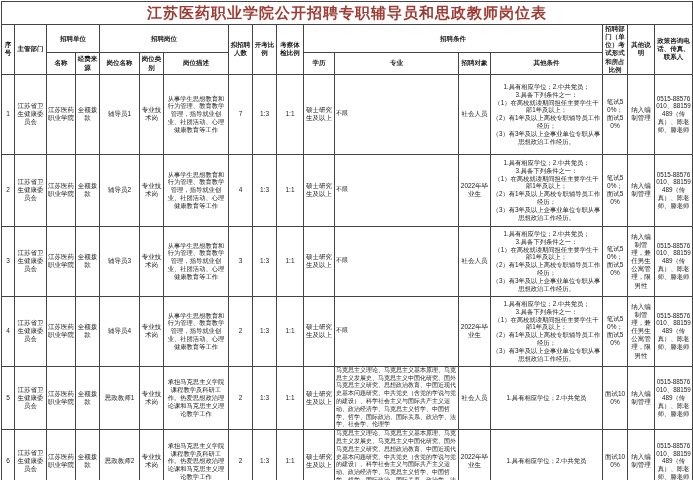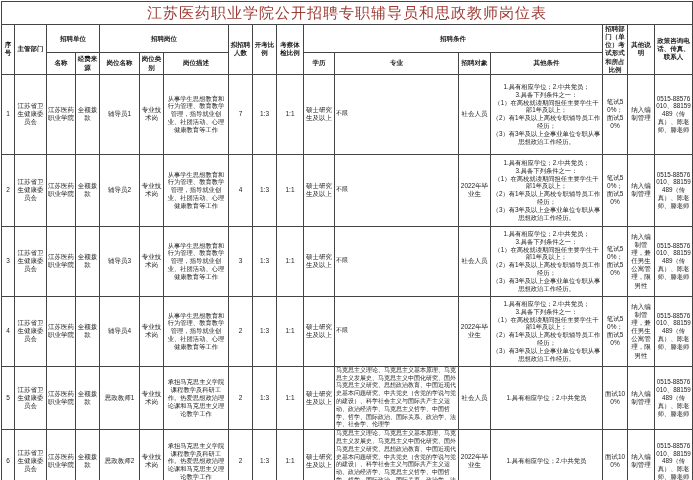--- a/index.html
+++ b/index.html
@@ -2,21 +2,21 @@
 <html><head>
 <meta charset="utf-8">
 <style>
   html,body{margin:0;padding:0;background:#fff;}
   body{width:693px;height:480px;overflow:hidden;font-family:"Liberation Sans","DejaVu Sans",sans-serif;}
   .wrap{width:691px;margin:0 auto;padding-top:1px;}
   table{border-collapse:collapse;table-layout:fixed;width:691px;background:#fff;}
   td,th{border:1px solid #444;padding:0 1px;text-align:center;vertical-align:middle;
         font-size:6.5px;line-height:1.25;color:#1a1a1a;word-break:break-all;overflow:hidden;}
   td.title-cell{border:1px solid #444;height:22px;font-family:"Liberation Serif","DejaVu Serif",serif;
-        font-size:15px;font-weight:normal;letter-spacing:1px;}
+        font-size:15px;font-weight:bold;letter-spacing:1px;}
   tr.hdr1 th{height:24px;font-weight:bold;font-size:6.5px;}
   tr.hdr2 th{height:18px;font-weight:bold;font-size:6.5px;}
   .c-desc{font-size:6.3px;}
   .c-major{font-size:6px;text-align:left;line-height:1.3;}
   .c-cond{white-space:pre-line;font-size:6.3px;}
   .c-exam{white-space:pre-line;}
   .c-contact{font-size:6.3px;}
   tbody tr.r0{height:80px;} tbody tr.r1{height:72px;} tbody tr.r2{height:70px;}
   tbody tr.r3{height:70px;} tbody tr.r4{height:62px;} tbody tr.r5{height:62px;}
 </style>

